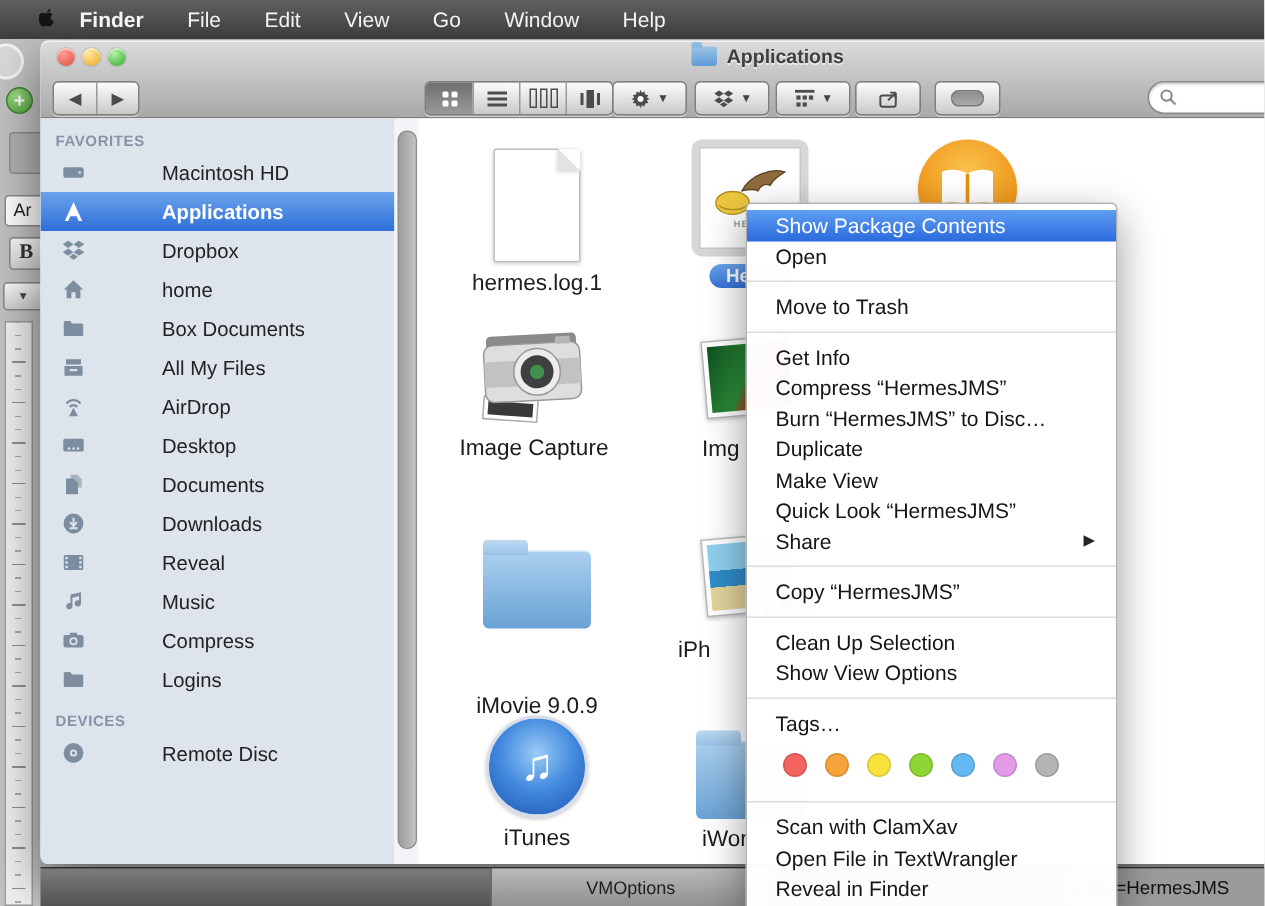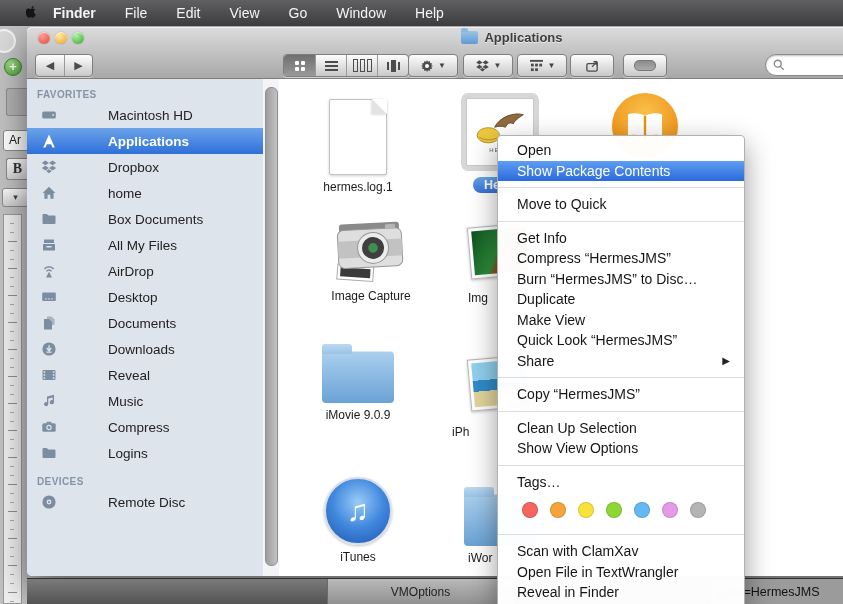--- a/index.html
+++ b/index.html
@@ -91,21 +91,21 @@
   .sb-row .ic svg{fill:#7d8da0;}
   .sb-row.sel{background:linear-gradient(#6ba3e9,#2e6fda);color:#fff;font-weight:bold;}
   .sb-row.sel .ic svg{fill:#fff;}
   .sb-scroll{position:absolute;left:236px;top:52px;width:16px;bottom:0;background:#f2f4f7;}
   .sb-thumb{position:absolute;left:2px;top:8px;width:11px;bottom:10px;border-radius:6px;
             background:linear-gradient(to right,#9d9d9d,#c2c2c2);border:1px solid #8f8f8f;}
 
   
   .content{position:absolute;left:252px;top:52px;right:0;bottom:0;background:#fff;overflow:hidden;}
   .icon-item{position:absolute;width:120px;display:flex;flex-direction:column;align-items:center;}
-  .ilabel{font-size:12px;color:#1b1b1b;margin-top:5px;}
+  .ilabel{font-size:15px;color:#1b1b1b;margin-top:5px;}
   .ilabel.left{align-self:flex-start;margin-left:28px;}
   .pill{background:linear-gradient(#6aa4ec,#3672d8);color:#fff;border-radius:9px;padding:1px 11px;font-size:12.5px;font-weight:bold;}
   .doc{width:56px;height:74px;background:#fff;border:1px solid #c0c0c0;border-radius:2px;position:relative;
        box-shadow:0 1px 3px rgba(0,0,0,.18);}
   .doc::before{content:"";position:absolute;top:-1px;right:-1px;width:0;height:0;
        border-left:15px solid #e3e3e3;border-top:15px solid #fff;filter:drop-shadow(-1px 1px 1px rgba(0,0,0,.12));}
   .hermes-sel{width:78px;height:78px;background:#d7d7d7;border-radius:7px;display:flex;align-items:center;justify-content:center;}
   .hermes-tile{width:66px;height:66px;background:#fff;border:1px solid #c8c8c8;display:flex;flex-direction:column;
        align-items:center;justify-content:center;}
   .hermes-cap{font-size:6px;letter-spacing:1px;color:#666;margin-top:1px;}
@@ -445,21 +445,21 @@
 
       <div class="icon-item" style="left:306px;top:14px;">
         <div class="obook">
           <svg width="38" height="28" viewBox="0 0 38 28">
               <path d="M19 4 C14 .5 6 .5 2 2.5 V24 C6 22 14 22 19 25.5 C24 22 32 22 36 24 V2.5 C32 .5 24 .5 19 4 Z" fill="#fff"></path>
               <path d="M19 4 V25.5" stroke="#e8920c" stroke-width="2.4"></path>
             </svg>
         </div>
       </div>
 
-      <div class="icon-item" style="left:32px;top:134px;">
+      <div class="icon-item" style="left:17px;top:134px;">
         <div>
           <svg width="80" height="74" viewBox="0 0 80 74">
             <g transform="rotate(4 20 64)">
                 <rect x="6" y="52" width="36" height="15" fill="#fff" stroke="#aaa"></rect>
                 <rect x="9" y="55" width="30" height="9" fill="#3a3a3a"></rect>
               </g>
             <g transform="rotate(-3 40 34)">
               <rect x="9" y="10" width="60" height="10" rx="3" fill="#8a8a8a"></rect>
               <rect x="7" y="16" width="64" height="38" rx="6" fill="#dedede" stroke="#979797"></rect>
               <rect x="7" y="27" width="64" height="17" fill="#c2c2c2"></rect>
@@ -473,21 +473,21 @@
         <div class="ilabel" style="margin-top:-2px;">Image Capture</div>
       </div>
 
       <div class="icon-item" style="left:161px;top:134px;">
         <div class="photo">
             <div class="inner jungle"></div>
           </div>
         <div class="ilabel left" style="margin-top:14px;">Img</div>
       </div>
 
-      <div class="icon-item" style="left:19px;top:256px;">
+      <div class="icon-item" style="left:19px;top:272px;gap:38px;">
         <div class="folder-big"></div>
         <div class="ilabel">iMovie 9.0.9</div>
       </div>
 
       <div class="icon-item" style="left:161px;top:266px;">
         <div class="photo">
             <div class="inner beach"></div>
             <div class="mini-cam"></div>
           </div>
         <div class="ilabel left" style="margin-top:16px;margin-left:12px;">iPh</div>
@@ -500,29 +500,29 @@
 
       <div class="icon-item" style="left:161px;top:399px;">
         <div class="folder-big"></div>
         <div class="ilabel left">iWor</div>
       </div>
 
     </div>
   </div>
 
   <div class="ctx">
-    <div class="mi">
-        <span>Open</span>
-      </div>
     <div class="mi hl">
         <span>Show Package Contents</span>
       </div>
+    <div class="mi">
+        <span>Open</span>
+      </div>
     <div class="msep"></div>
     <div class="mi">
-        <span>Move to Quick</span>
+        <span>Move to Trash</span>
       </div>
     <div class="msep"></div>
     <div class="mi">
         <span>Get Info</span>
       </div>
     <div class="mi">
         <span>Compress “HermesJMS”</span>
       </div>
     <div class="mi">
         <span>Burn “HermesJMS” to Disc…</span>

